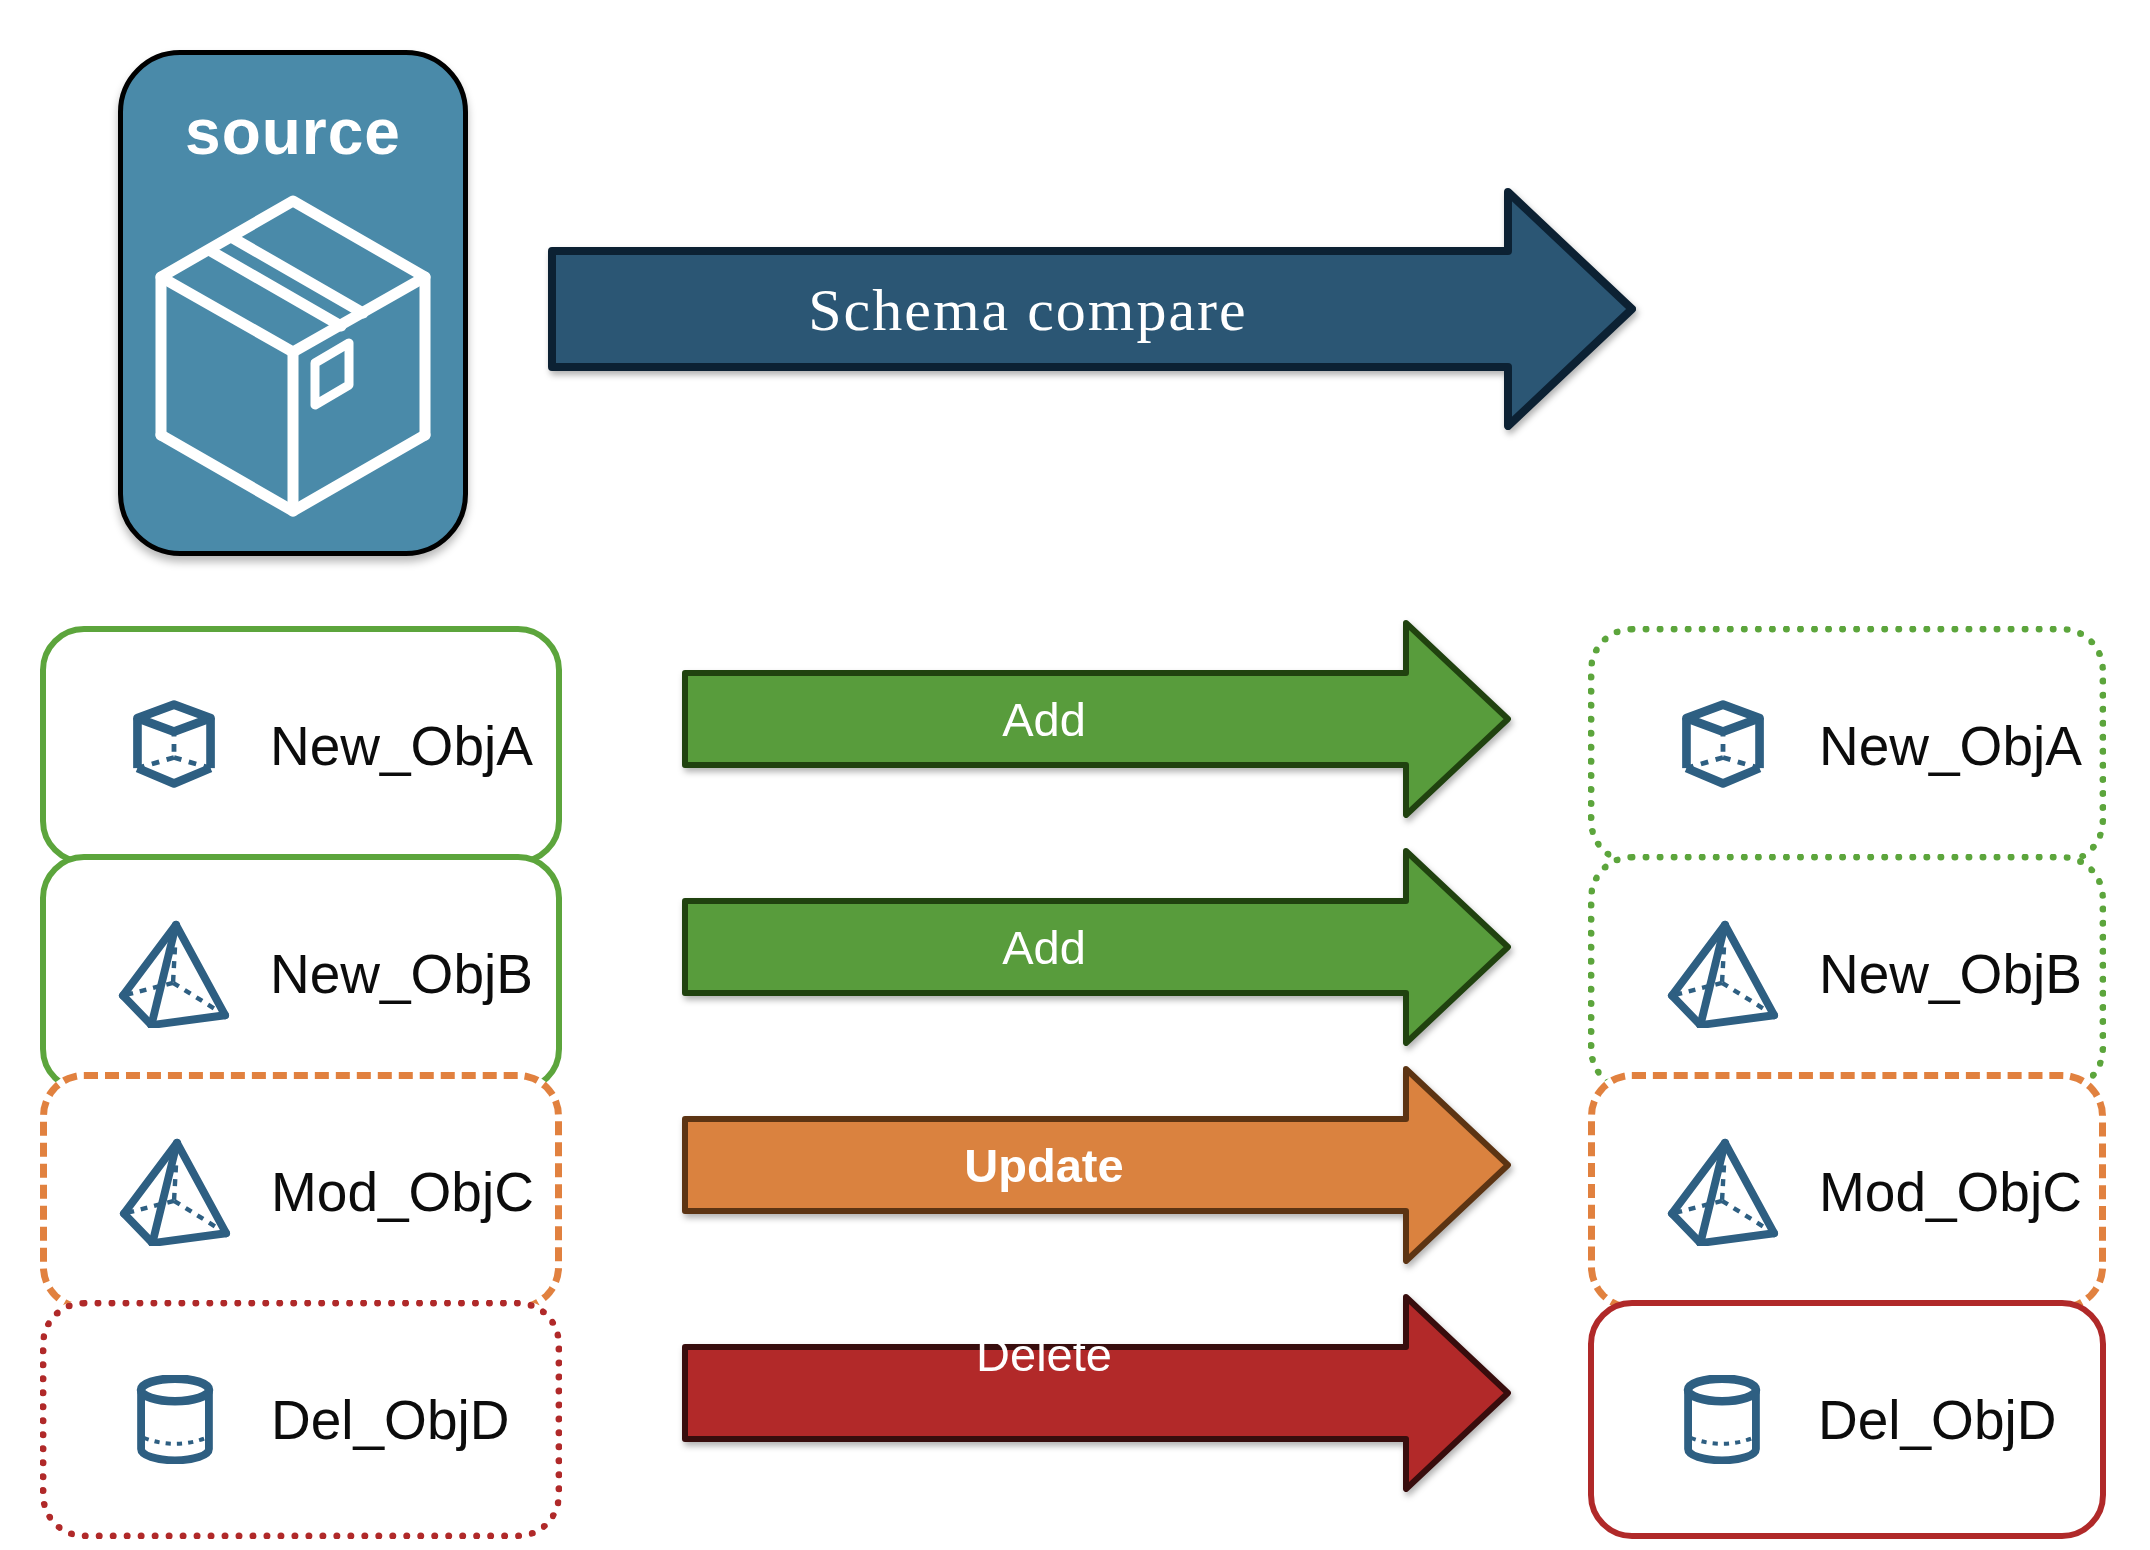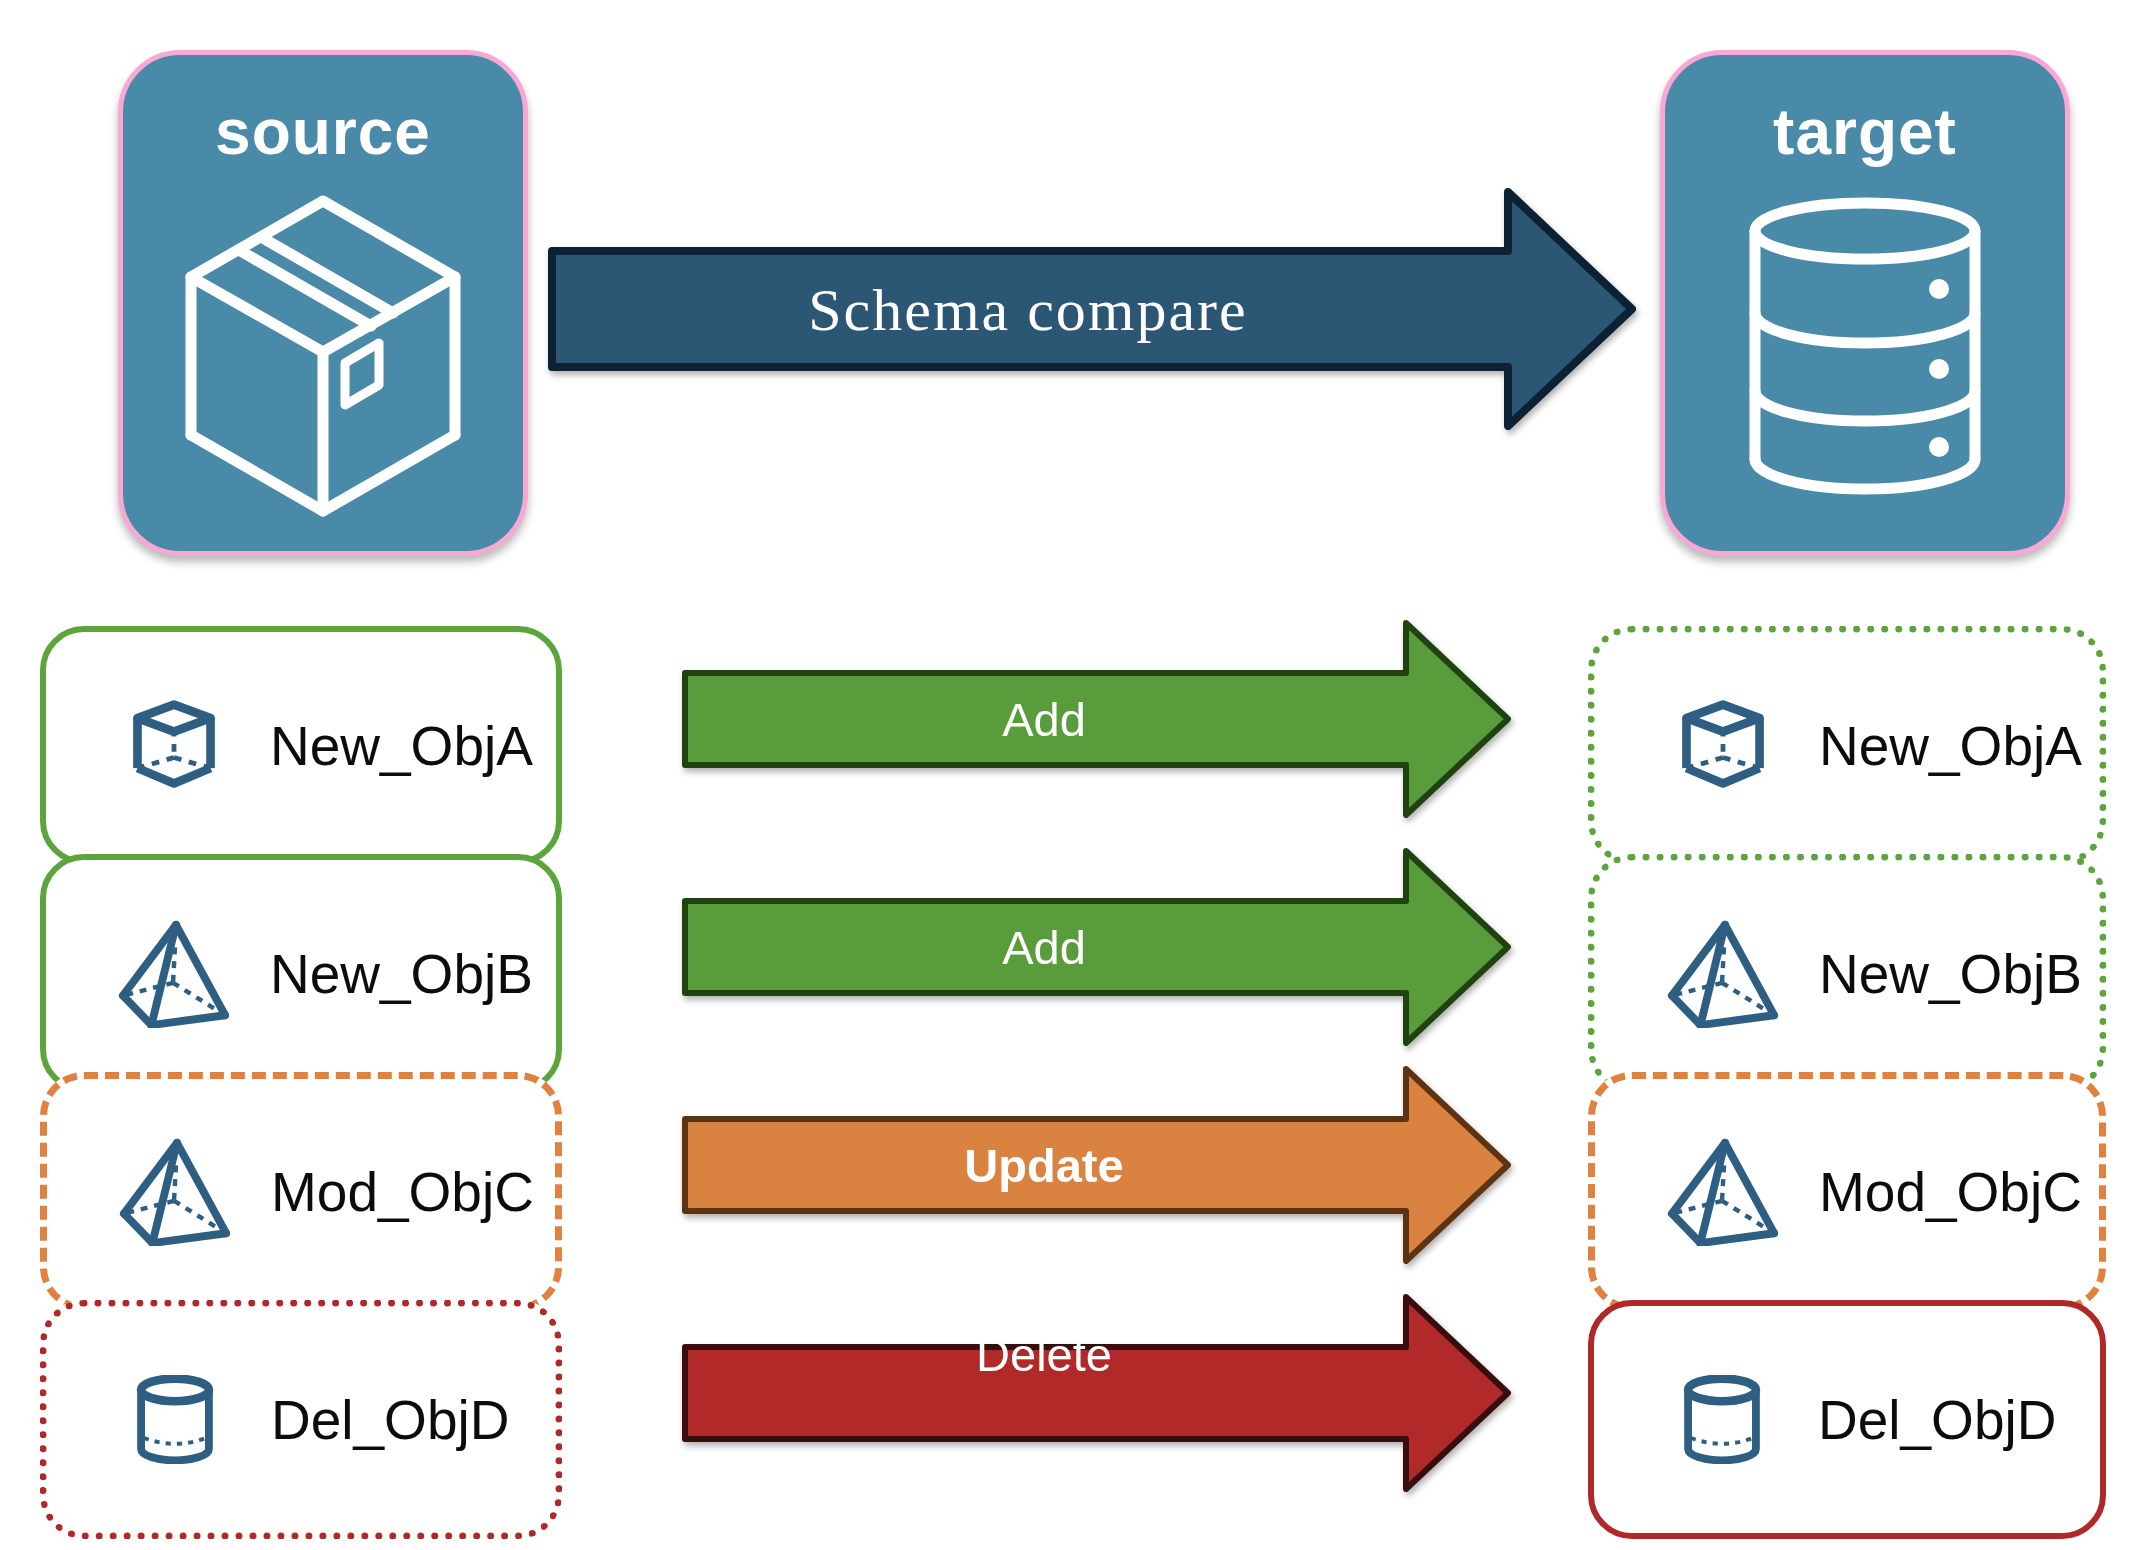--- a/index.html
+++ b/index.html
@@ -3,22 +3,22 @@
 <meta charset="utf-8">
 <style>
   html,body { margin:0; padding:0; background:#ffffff; }
   .canvas {
     position:relative; width:2150px; height:1550px; background:#ffffff;
     font-family:"Liberation Sans", sans-serif; overflow:hidden;
   }
   
   .node {
     position:absolute; box-sizing:border-box;
-    width:410px; height:506px;
-    background:#4A8AA9; border:5px solid #f9a8d4; border-radius:62px;
+    width:350px; height:506px;
+    background:#4A8AA9; border:5px solid #000000; border-radius:62px;
     box-shadow:0 6px 9px rgba(0,0,0,.28);
     display:flex; flex-direction:column; align-items:center;
   }
   #source-node { left:118px; top:50px; }
   #target-node { left:1660px; top:50px; }
   .node-title {
     margin-top:40px; font-size:64px; font-weight:bold; color:#ffffff; letter-spacing:1px;
   }
   .node-icon { margin-top:26px; }
 
@@ -83,38 +83,20 @@
         <path d="M272,82 L272,240"></path>
         <path d="M8,240 L140,316 L272,240"></path>
         <path d="M140,157 L140,316"></path>
         <path d="M78,42 L210,118"></path>
         <path d="M56,55 L188,131"></path>
         <path d="M162,168 L196,148 L196,190 L162,210 Z" stroke-width="9"></path>
       </g>
     </svg>
   </div>
 
-  <div class="node" id="target-node">
-    <div class="node-title">target</div>
-    <svg class="node-icon" width="240" height="312" viewBox="0 0 240 312">
-      <g class="white-stroke" stroke-width="11" stroke-linecap="round">
-        <ellipse cx="120" cy="36" rx="110" ry="28"></ellipse>
-        <path d="M10,36 L10,264"></path>
-        <path d="M230,36 L230,264"></path>
-        <path d="M10,118 A110,30 0 0 0 230,118"></path>
-        <path d="M10,196 A110,30 0 0 0 230,196"></path>
-        <path d="M10,264 A110,30 0 0 0 230,264"></path>
-      </g>
-      <g fill="#ffffff" stroke="none">
-        <circle cx="194" cy="94" r="10"></circle>
-        <circle cx="194" cy="174" r="10"></circle>
-        <circle cx="194" cy="252" r="10"></circle>
-      </g>
-    </svg>
-  </div>
 
   <svg class="arrow-svg" id="schema-arrow" width="1090" height="242" viewBox="0 0 1090 242">
     <polygon class="schema-fill" stroke-linejoin="round" points="4,63 960,63 960,4 1084,121 960,238 960,179 4,179"></polygon>
   </svg>
   <div id="schema-arrow-label">Schema compare</div>
 
   <div class="item-box left r1 bs-green-solid">
     <span class="icon-slot">
       <svg width="100" height="94" viewBox="0 0 104 96">
         <g class="blue-stroke" stroke-width="9" stroke-linejoin="round">

